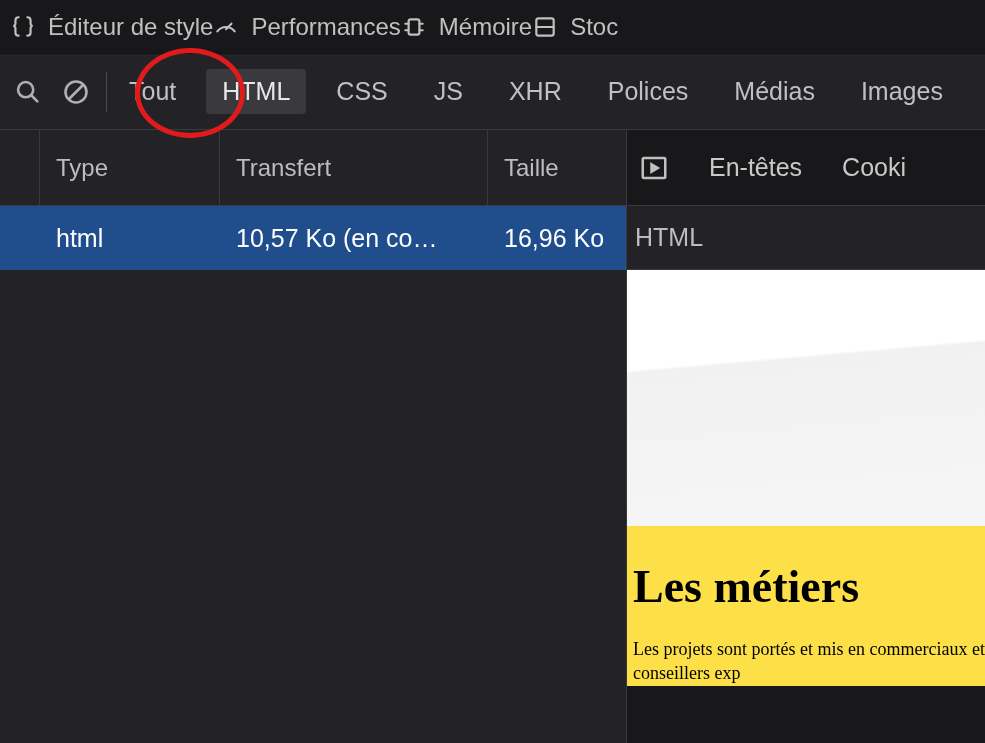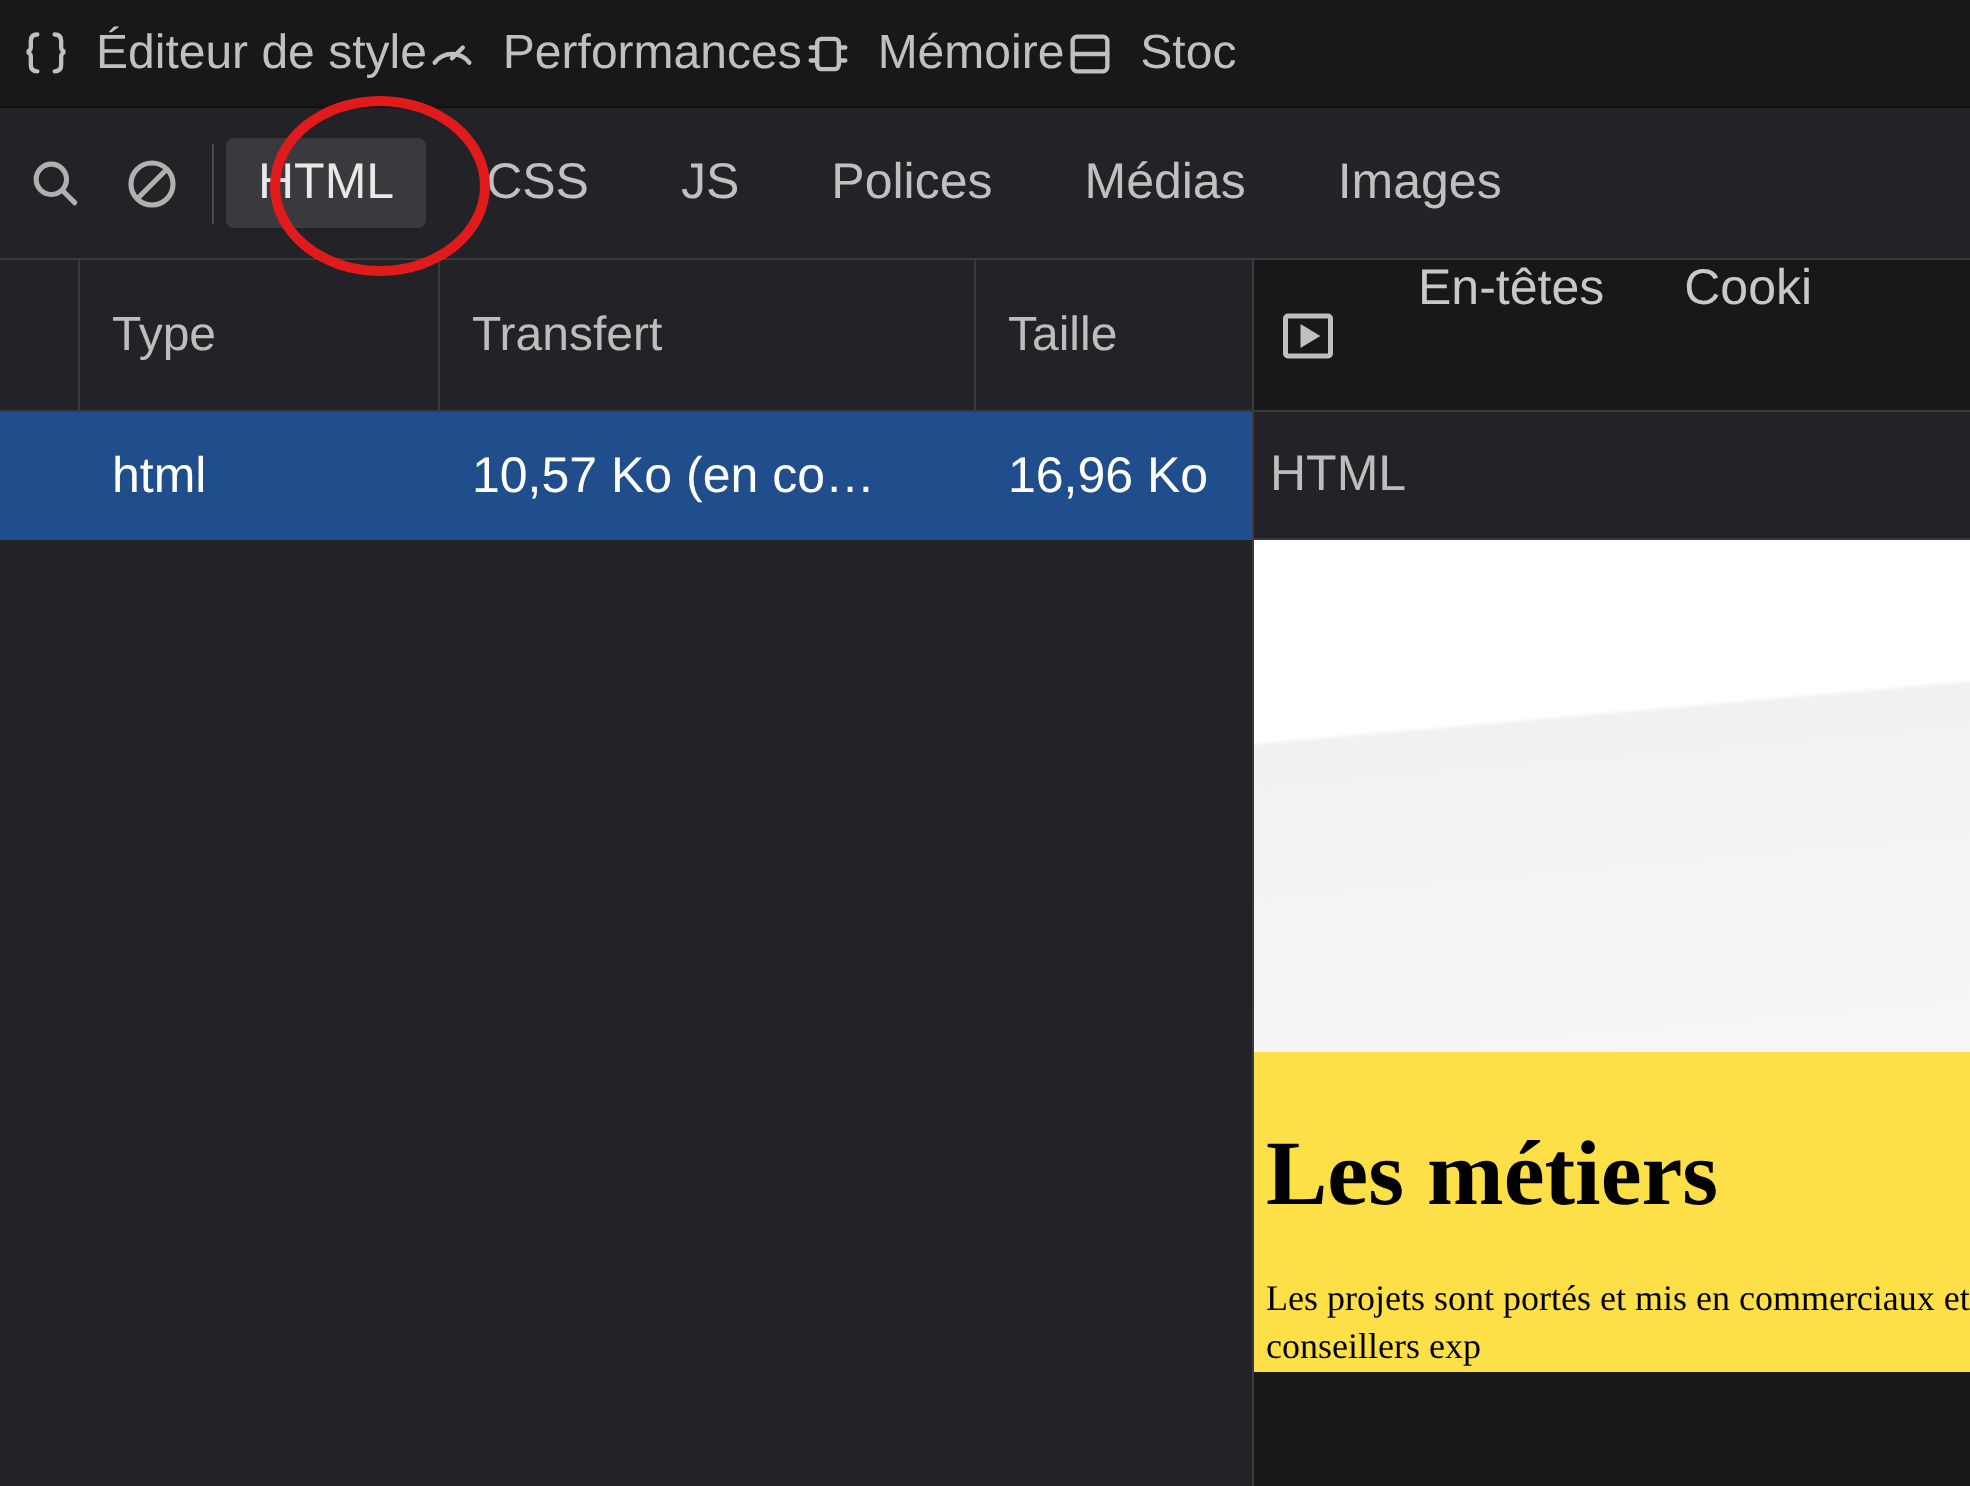--- a/index.html
+++ b/index.html
@@ -134,20 +134,21 @@
 }
 .cell-empty { width: 40px; }
 .cell-type { width: 180px; }
 .cell-transfer { width: 268px; }
 .cell-size { flex: 1; }
 
 
 .detail-header {
   display: flex;
   height: 76px;
+  align-items: center;
   gap: 40px;
   padding-left: 12px;
   border-bottom: 1px solid #3a3a3d;
 }
 .detail-header .detail-icon {
   display: flex;
   align-items: center;
   justify-content: center;
   cursor: pointer;
 }
@@ -246,23 +247,25 @@
     </svg>
   </div>
   <div class="tool-icon">
     <svg viewBox="0 0 24 24" width="28" height="28" fill="none" stroke="#b0b0b0" stroke-width="2.2" stroke-linecap="round">
       <circle cx="12" cy="12" r="9"></circle>
       <path d="M6 18L18 6"></path>
     </svg>
   </div>
   <div class="sep"></div>
   <div class="filters">
+    <div class="filter-btn">Tout</div>
     <div class="filter-btn active">HTML</div>
     <div class="filter-btn">CSS</div>
     <div class="filter-btn">JS</div>
+    <div class="filter-btn">XHR</div>
     <div class="filter-btn">Polices</div>
     <div class="filter-btn">Médias</div>
     <div class="filter-btn">Images</div>
   </div>
 </div>
 
 <div class="red-circle"></div>
 
 <div class="main">
 

